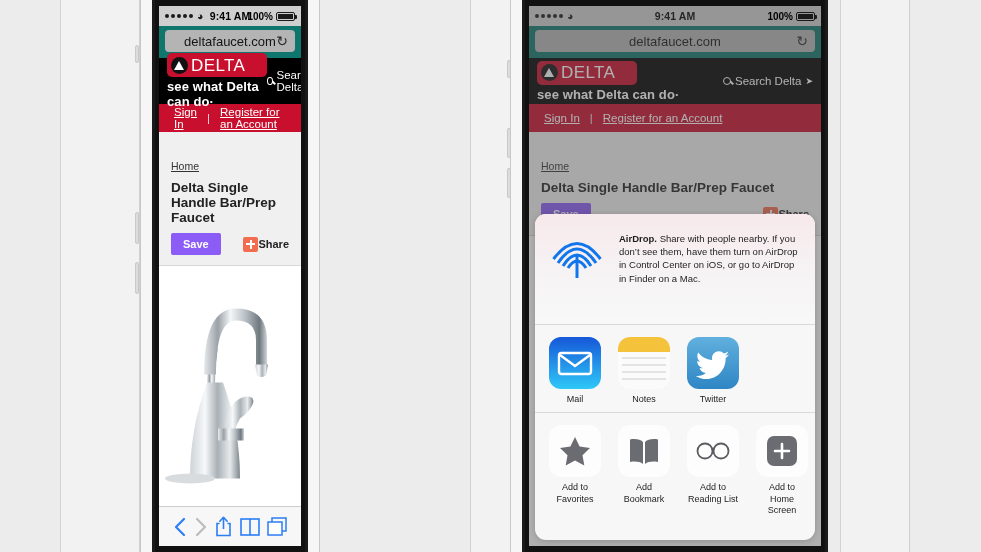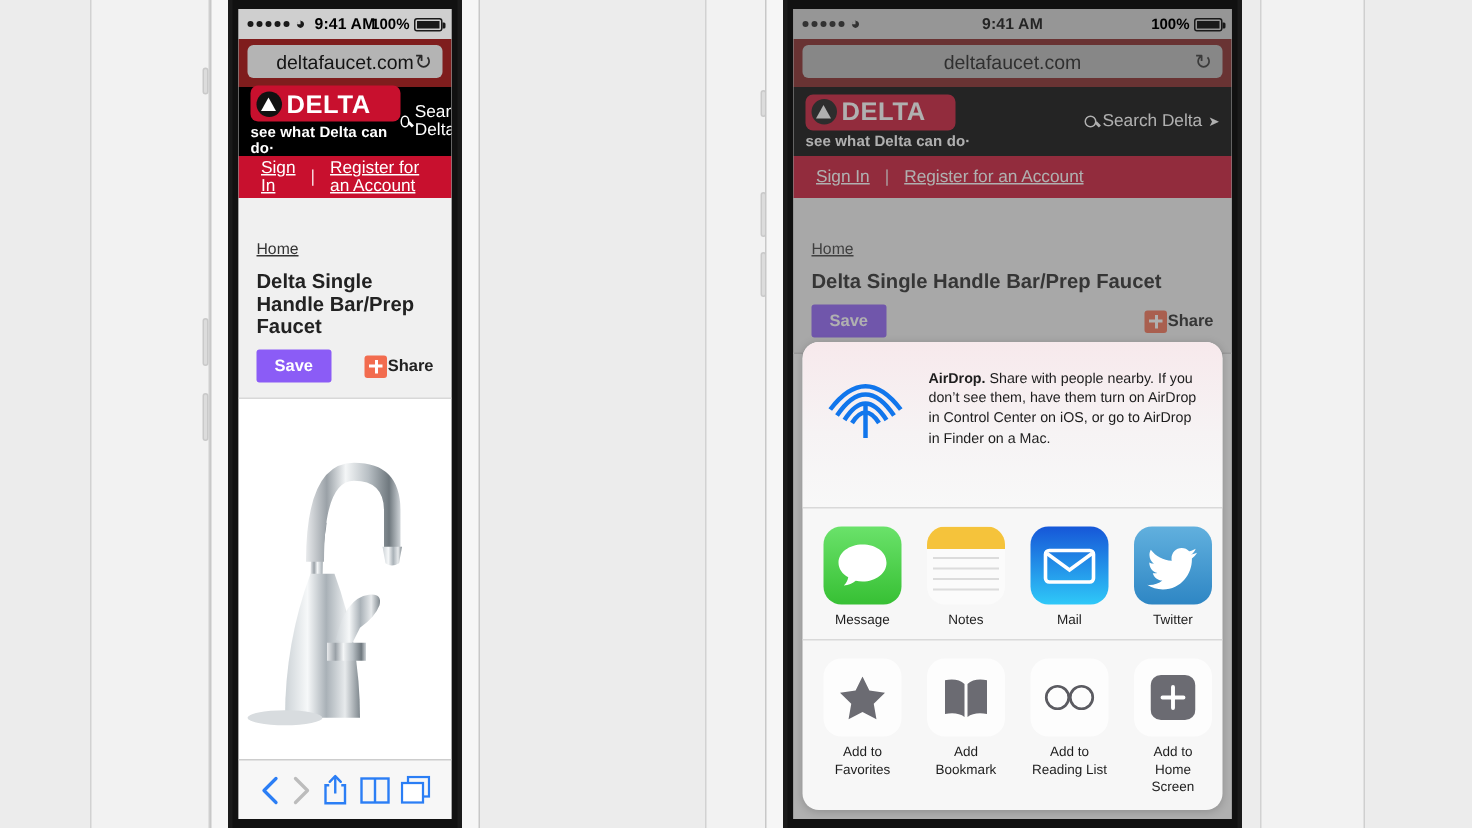--- a/index.html
+++ b/index.html
@@ -39,41 +39,41 @@
              font-size: 10.5px; font-weight: bold; letter-spacing: .1px; }
   .sb-right { margin-left: auto; display: flex; align-items: center; gap: 3px;
               font-size: 10px; font-weight: bold; z-index: 2; }
   .battery { width: 19px; height: 9px; border: 1px solid #1a1a1a; border-radius: 2px;
              position: relative; padding: 1px; }
   .battery i { display: block; height: 100%; background: #1a1a1a; }
   .battery:after { content:''; position: absolute; right: -3px; top: 2.5px;
                    width: 2px; height: 4px; background: #1a1a1a; border-radius: 0 1px 1px 0; }
 
   
-  .urlbar-wrap { background: #7f1d1d; padding: 4px 6px 6px; }
+  .urlbar-wrap { background: #0f766e; padding: 4px 6px 6px; }
   .urlbar { background: #b4b4b4; border-radius: 4px; height: 22px;
             display: flex; align-items: center; justify-content: center; position: relative; }
   .urlbar .url { font-size: 13px; color: #141414; }
   .reload { position: absolute; right: 7px; top: 50%; transform: translateY(-50%);
             font-size: 14px; color: #2a2a2a; line-height: 1; }
 
   
   .site-head { background: #000; height: 46px; display: flex; align-items: center;
                padding: 0 8px; position: relative; }
   .logo-block { display: flex; flex-direction: column; gap: 2px; }
   .logo-pill { background: #c8102e; border-radius: 5px; height: 24px; width: 100px;
                display: flex; align-items: center; padding: 0 4px; gap: 3px; }
   .logo-mark { width: 17px; height: 17px; border-radius: 50%; background: #111;
                position: relative; flex: none; }
   .logo-mark:after { content: ''; position: absolute; left: 3px; top: 4px;
                      width: 0; height: 0; border-left: 5.5px solid transparent;
                      border-right: 5.5px solid transparent; border-bottom: 9px solid #fff; }
-  .logo-word { color: #fff; font-size: 17px; font-weight: bold; letter-spacing: .4px;
+  .logo-word { color: #fff; font-size: 17px; font-weight: normal; letter-spacing: .4px;
                line-height: 1; font-family: "Liberation Sans", sans-serif; }
-  .tagline { color: #fff; font-size: 10px; font-weight: bold; letter-spacing: .1px; }
+  .tagline { color: #fff; font-size: 13px; font-weight: bold; letter-spacing: .1px; }
   .search-delta { margin-left: auto; color: #fff; font-size: 11.5px;
                   display: flex; align-items: center; gap: 4px; }
   .mag { width: 8px; height: 8px; border: 1.6px solid #fff; border-radius: 50%;
          position: relative; display: inline-block; }
   .mag:after { content:''; position: absolute; width: 4px; height: 1.6px; background:#fff;
                transform: rotate(45deg); right: -4px; bottom: 0px; }
 
   
   .acct-bar { background: #c8102e; height: 28px; display: flex; align-items: center;
               gap: 10px; padding: 0 15px; }
@@ -115,21 +115,21 @@
   .airdrop { background: linear-gradient(180deg,#f7e9ec 0%, #f6f3f4 55%, #f8f8f8 100%);
              padding: 14px 13px 16px; display: flex; gap: 13px; min-height: 110px; }
   .ad-text { font-size: 9.5px; color: #1d1d1d; line-height: 1.38; padding-top: 4px; }
   .ad-text b { font-weight: bold; }
   .divider { height: 1px; background: #d9d9d9; }
   .app-row { display: flex; gap: 17px; padding: 12px 14px 8px; overflow: hidden; }
   .app { width: 52px; flex: none; text-align: center; }
   .app-icon { width: 52px; height: 52px; border-radius: 12px; position: relative;
               overflow: hidden; margin-bottom: 5px; }
   .app-name { font-size: 9px; color: #1d1d1d; }
-  .act-row { display: flex; gap: 17px; padding: 12px 14px 10px; justify-content: space-between; }
+  .act-row { display: flex; gap: 17px; padding: 12px 14px 24px; justify-content: space-between; }
   .act { width: 52px; flex: none; text-align: center; }
   .act-icon { width: 52px; height: 52px; border-radius: 12px; background: #fdfdfd;
               display:flex; align-items:center; justify-content:center; margin-bottom: 5px; }
   .act-name { font-size: 9px; color: #1d1d1d; line-height: 1.25; }
   .cancel { margin-top: 7px; background: #fff; border-radius: 11px; height: 44px;
             display: flex; align-items: center; justify-content: center;
             color: #0a7bfc; font-size: 17px; box-shadow: 0 1px 5px rgba(0,0,0,.16); }
 </style>
 </head>
 <body>
@@ -360,51 +360,43 @@
             </svg>
             <div class="ad-text">
               <b>AirDrop.</b><span> Share with people nearby. If you don’t see them, have them turn on AirDrop in Control Center on iOS, or go to AirDrop in Finder on a Mac.</span>
             </div>
           </div>
 
           <div class="divider"></div>
 
           <div class="app-row">
             <div class="app">
-              <div class="app-icon" style="background:linear-gradient(180deg,#6ae26a,#37c034);">
+              <div class="app-icon" style="background:linear-gradient(180deg,#1657d8,#2fc8f8);">
                 <svg width="52" height="52" viewBox="0 0 52 52">
-                    <path d="M26 12c-9 0-16 5.4-16 12.1 0 4 2.6 7.6 6.5 9.7-.4 2.3-1.6 4.3-3 5.6 3.2-.4 6-1.7 8-3.3 1.4.3 2.9.5 4.5.5 9 0 16-5.4 16-12.5S35 12 26 12z" fill="#fff"></path>
-                  </svg>
-              </div>
-              <div class="app-name">Message</div>
+                    <rect x="10" y="16" width="32" height="21" rx="2.5" fill="none" stroke="#fff" stroke-width="2.4"></rect>
+                    <path d="M11 18 L26 29 L41 18" fill="none" stroke="#fff" stroke-width="2.4"></path>
+                  </svg>
+              </div>
+              <div class="app-name">Mail</div>
             </div>
             <div class="app">
               <div class="app-icon" style="background:#fbfbfb;">
                 <svg width="52" height="52" viewBox="0 0 52 52">
                     <path d="M0 0 H52 V15 H0 Z" fill="#f5c33b"></path>
                     <g stroke="#dcdcdc" stroke-width="1.4">
                       <line x1="4" y1="21" x2="48" y2="21"></line>
                       <line x1="4" y1="28" x2="48" y2="28"></line>
                       <line x1="4" y1="35" x2="48" y2="35"></line>
                       <line x1="4" y1="42" x2="48" y2="42"></line>
                     </g>
                   </svg>
               </div>
               <div class="app-name">Notes</div>
             </div>
             <div class="app">
-              <div class="app-icon" style="background:linear-gradient(180deg,#1657d8,#2fc8f8);">
-                <svg width="52" height="52" viewBox="0 0 52 52">
-                    <rect x="10" y="16" width="32" height="21" rx="2.5" fill="none" stroke="#fff" stroke-width="2.4"></rect>
-                    <path d="M11 18 L26 29 L41 18" fill="none" stroke="#fff" stroke-width="2.4"></path>
-                  </svg>
-              </div>
-              <div class="app-name">Mail</div>
-            </div>
-            <div class="app">
               <div class="app-icon" style="background:linear-gradient(180deg,#61b0de,#2e86c4);">
                 <svg width="52" height="52" viewBox="0 0 52 52">
                     <path d="M42 17.5c-1.2.6-2.5 1-3.9 1.2 1.4-.9 2.5-2.3 3-3.9-1.3.8-2.8 1.4-4.3 1.7-1.2-1.4-3-2.2-5-2.2-3.8 0-6.8 3.1-6.8 7 0 .6 0 1.1.2 1.6-5.7-.3-10.7-3.1-14-7.4-.6 1-.9 2.2-.9 3.5 0 2.4 1.2 4.6 3 5.8-1.1 0-2.2-.3-3.1-.8v.1c0 3.4 2.3 6.2 5.4 6.9-.6.1-1.2.2-1.8.2-.4 0-.9 0-1.3-.1.9 2.8 3.4 4.8 6.4 4.9-2.3 1.9-5.3 3-8.5 3-.6 0-1.1 0-1.6-.1 3 2 6.6 3.1 10.4 3.1 12.5 0 19.4-10.6 19.4-19.8v-.9c1.3-1 2.5-2.2 3.4-3.8z" fill="#fff"></path>
                   </svg>
               </div>
               <div class="app-name">Twitter</div>
             </div>
 
           </div>
 

